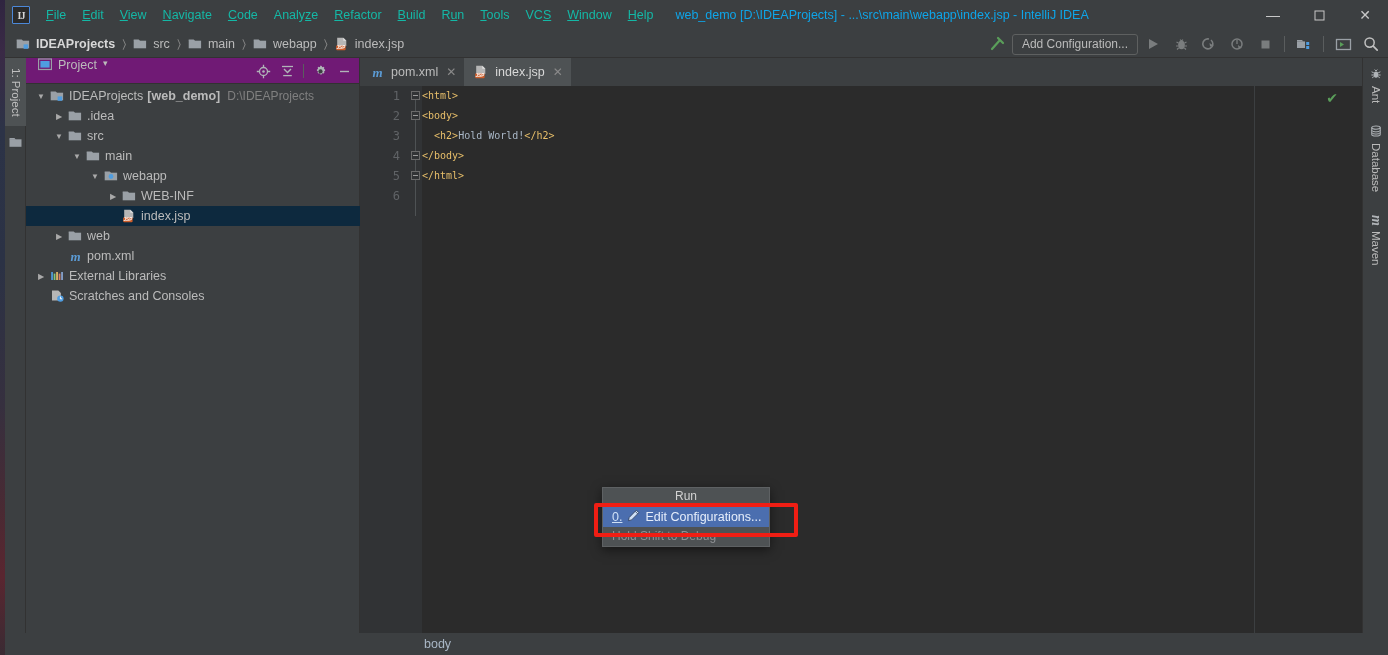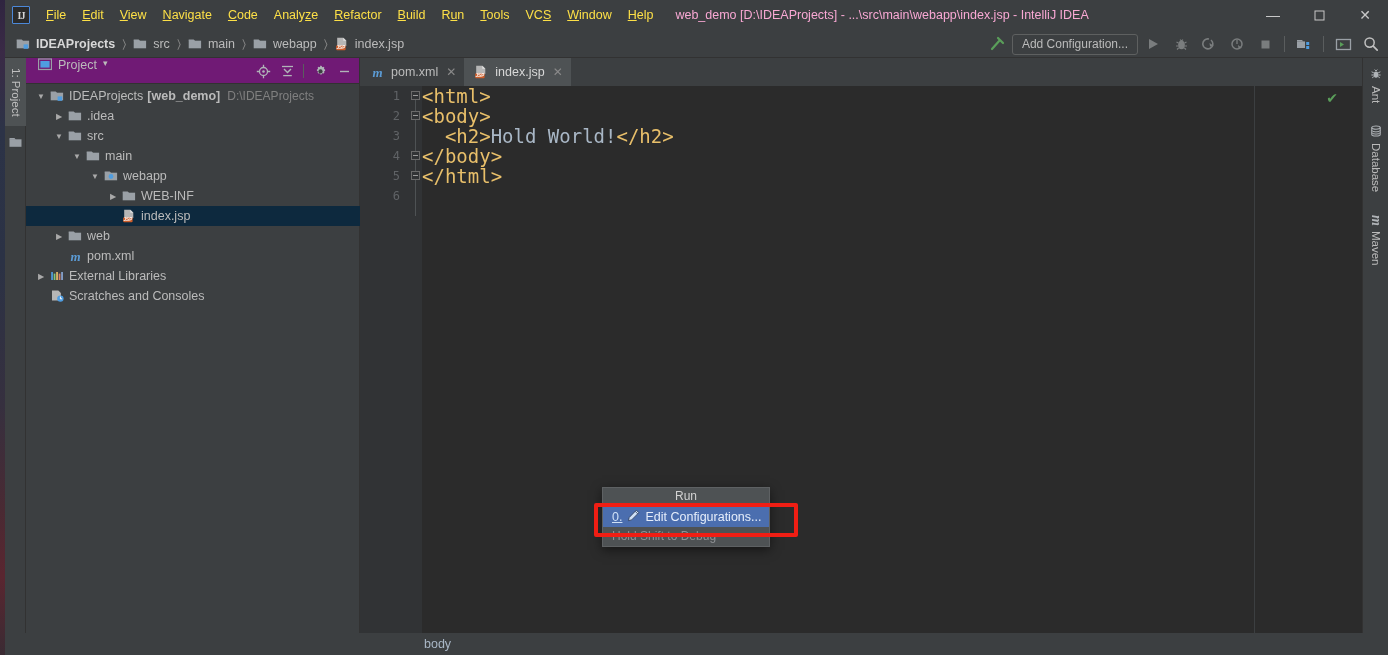--- a/index.html
+++ b/index.html
@@ -28,26 +28,26 @@
   }
   .ij-logo {
     width:18px; height:18px; margin-left:7px; margin-right:8px;
     border:1px solid #4c88d8; background:#2b2b2b; border-radius:1px;
     display:flex; align-items:center; justify-content:center;
     font-size:10px; font-weight:bold; color:#d6d6d6; letter-spacing:-1px;
     font-family:"Liberation Serif", serif;
   }
   .menubar { display:flex; align-items:center; height:30px; }
   .menu-item {
-    padding:4px 8px; color:#fde047; font-size:12.5px; cursor:default;
+    padding:4px 8px; color:#14b8a6; font-size:12.5px; cursor:default;
     white-space:nowrap; border-radius:2px;
   }
   .menu-item u { text-decoration:underline; }
   .win-title {
-    margin-left:14px; color:#f9a8d4; font-size:12.5px; white-space:nowrap;
+    margin-left:14px; color:#0ea5e9; font-size:12.5px; white-space:nowrap;
   }
   .win-buttons {
     position:absolute; right:0; top:0; height:30px; display:flex; align-items:center;
   }
   .win-btn {
     width:46px; height:30px; display:flex; align-items:center; justify-content:center;
     color:#c8c8c8; font-size:14px;
   }
 
   
@@ -140,21 +140,21 @@
     position:absolute; left:3px; width:9px; height:9px;
     border:1px solid #6a6a6a; background:#313335;
   }
   .foldmark:after {
     content:''; position:absolute; left:1px; top:3px; width:5px; height:1px; background:#9a9a9a;
   }
   .foldline { position:absolute; left:7px; width:1px; background:#4e5254; }
 
   .codelines {
     position:absolute; left:62px; top:0; right:0; height:463px;
-    font-family:"DejaVu Sans Mono", monospace; font-size:19px;
+    font-family:"DejaVu Sans Mono", monospace; font-size:10px;
   }
   .cline { height:20px; line-height:20px; white-space:pre; color:#a9b7c6; }
   .tag { color:#e8bf6a; }
   .txt { color:#a9b7c6; }
 
   .codescroll {
     position:absolute; right:0; top:0; width:16px; height:547px; background:#2b2b2b;
   }
   .editor-rightborder {
     position:absolute; left:894px; top:0; width:1px; height:547px; background:#3c3f41;

